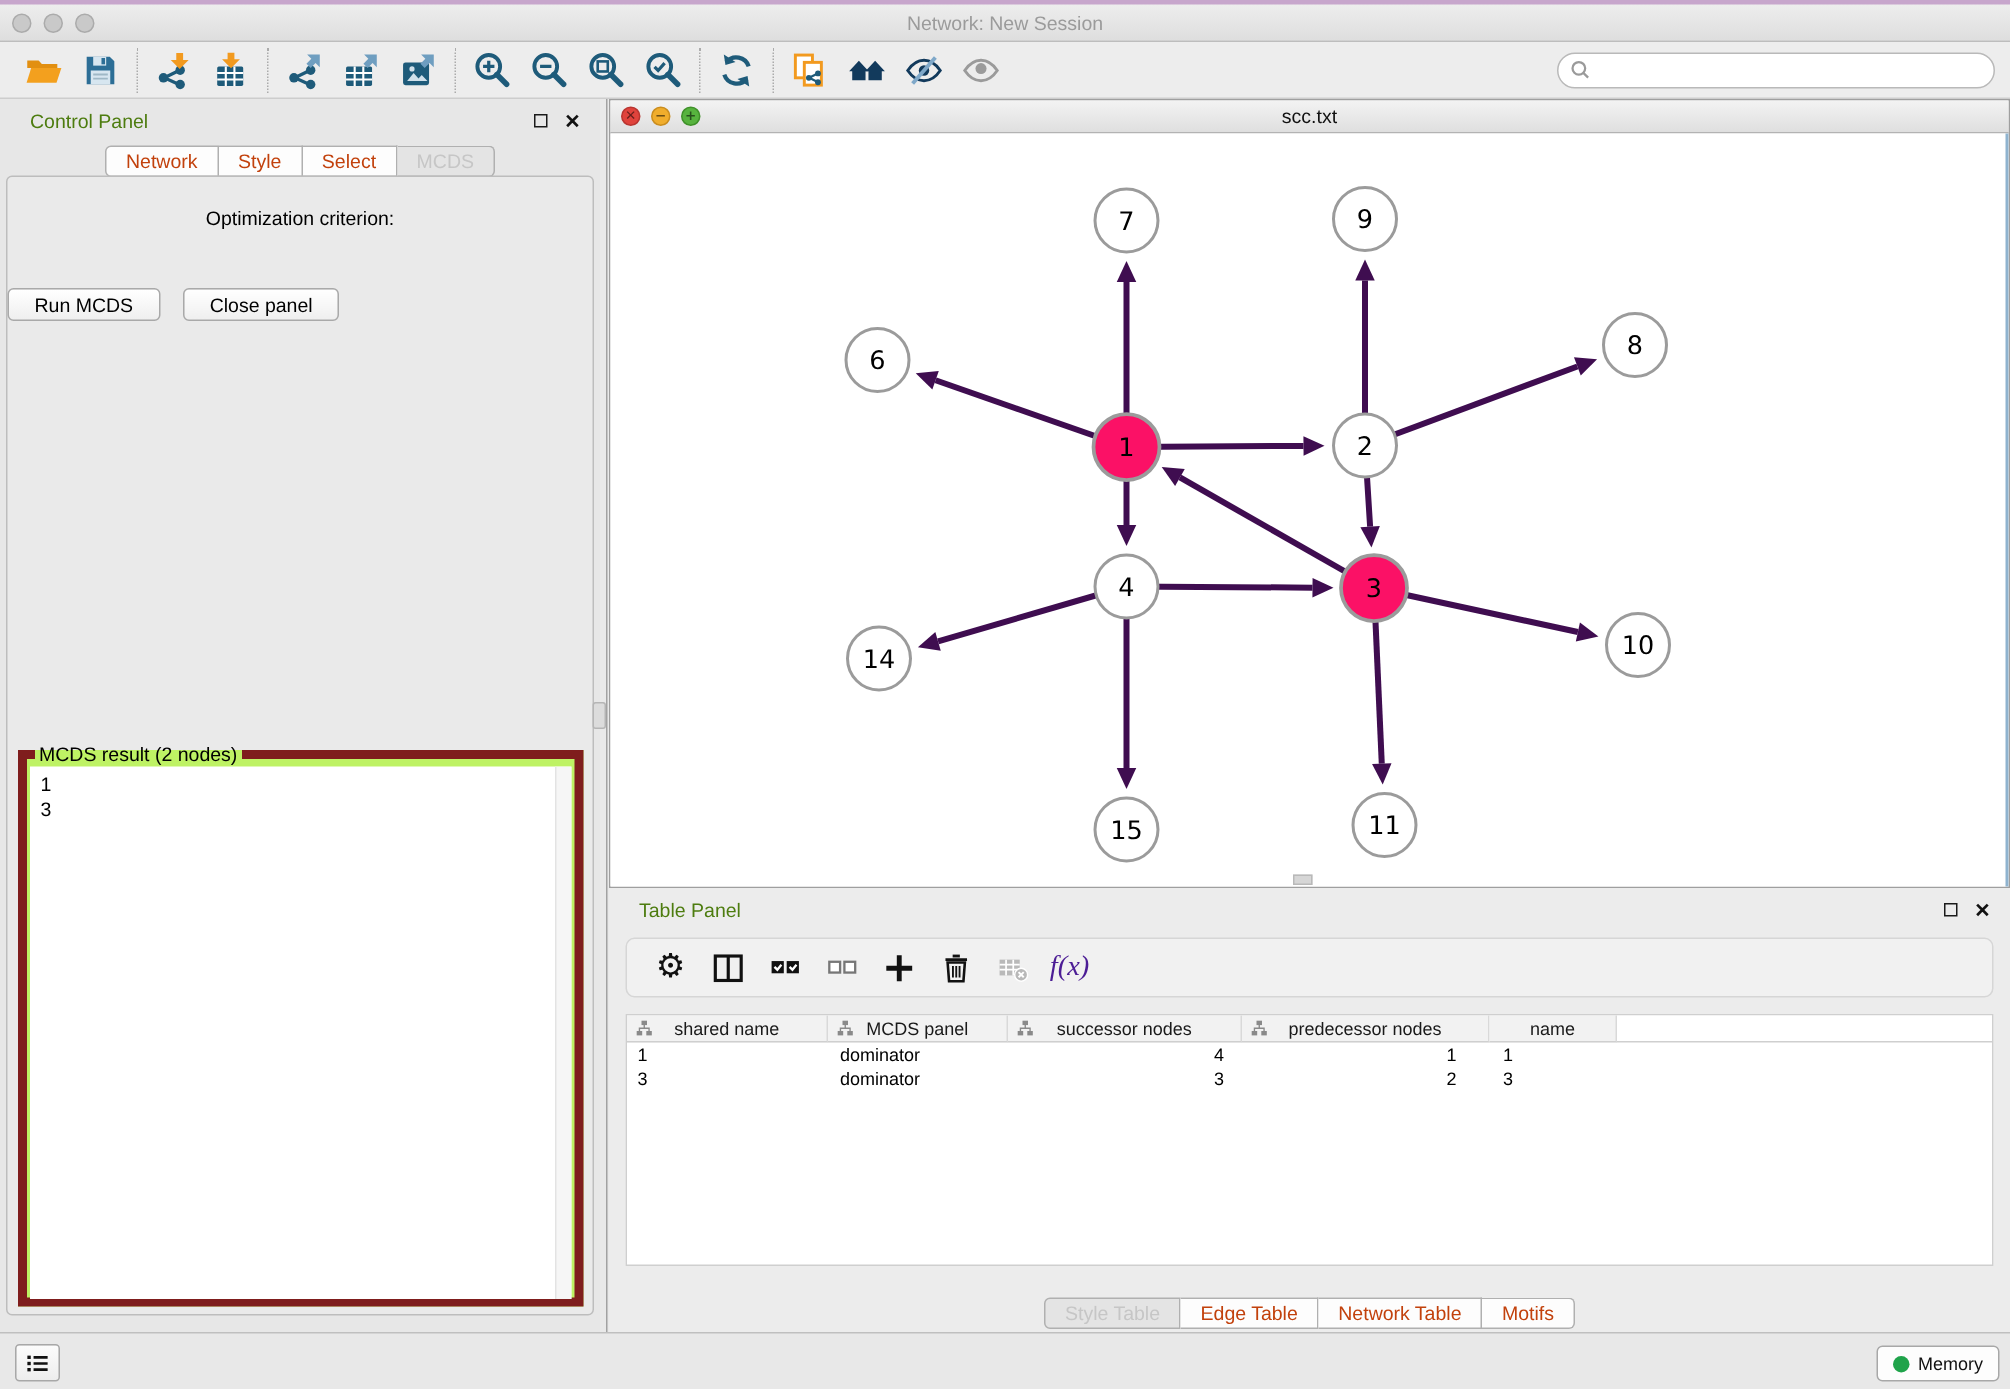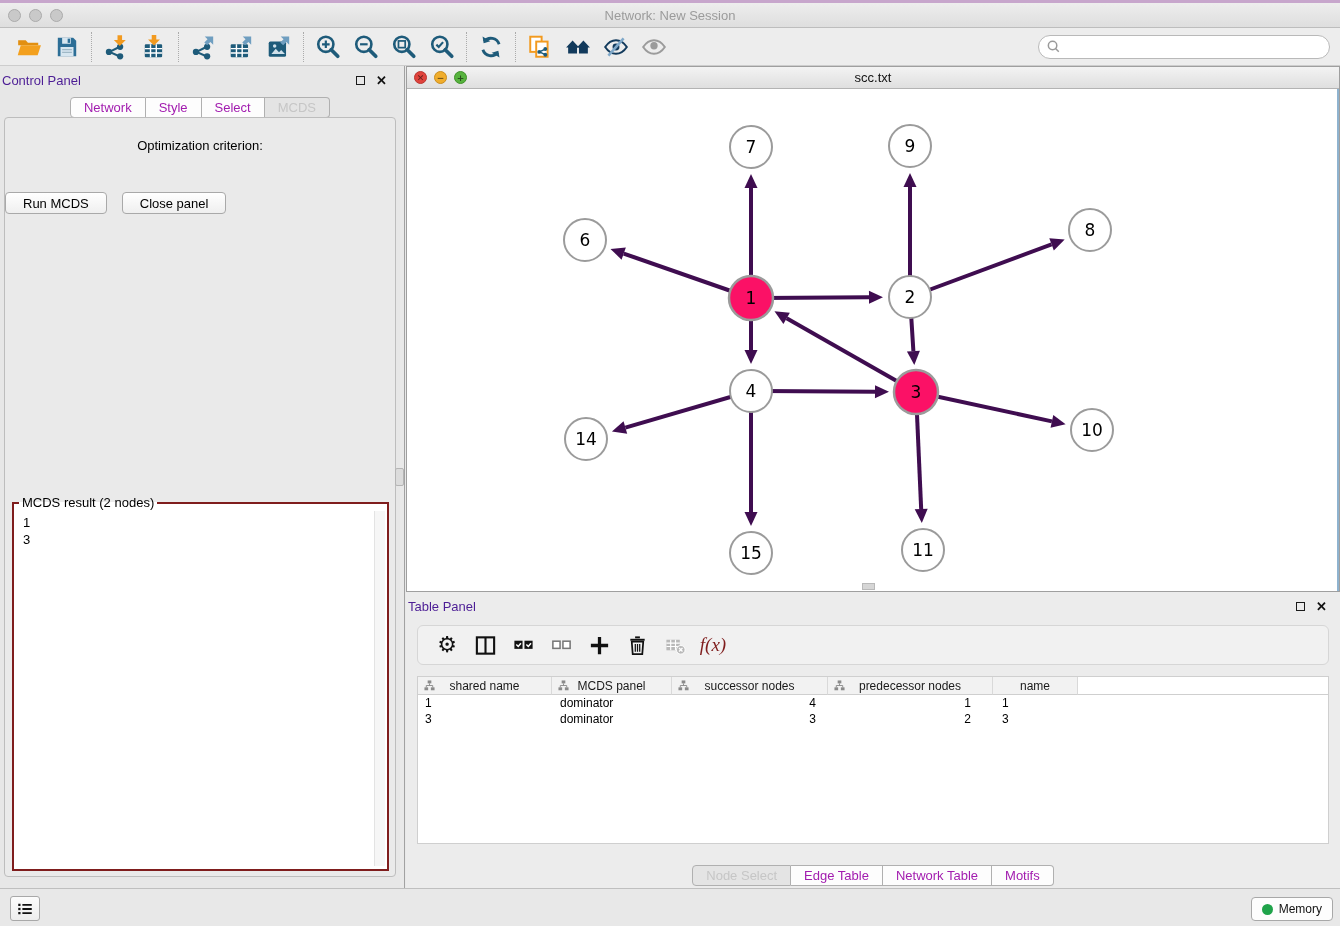--- a/index.html
+++ b/index.html
@@ -24,47 +24,47 @@
   .tb-ic{display:block;width:26px;height:26px}
   .tb-ic svg{width:26px;height:26px;display:block}
   .tb-sep{width:1px;height:30px;border-left:1px dotted #ababab;margin:0 5px}
   #search-box{margin-left:auto;width:292px;height:24px;background:#fff;border:1px solid #b9b9b9;
     border-radius:12px;display:flex;align-items:center;padding-left:7px;gap:4px}
   #search-box svg{width:15px;height:15px}
   #search-box input{border:none;outline:none;flex:1;height:20px;font-size:13px;background:transparent}
 
   
   .panel-titlebar{height:28px;display:flex;align-items:center;position:relative}
-  .pt-title{font-size:13px;color:#4c1d95;margin-left:2px}
+  .pt-title{font-size:13px;color:#4d7c0f;margin-left:20px}
   .pt-icons{position:absolute;right:13px;top:0;height:28px;display:flex;align-items:center;gap:11px}
   .icon-max{width:9px;height:9px;border:1.5px solid #1a1a1a;display:inline-block}
   .icon-close{font-size:13px;font-weight:bold;color:#111;line-height:9px}
   .icon-close::after{content:'✕'}
 
   .seg{font-size:13px;height:21px;line-height:18px;padding:0 13px;background:#fdfdfd;
-    border:1px solid #b0b0b0;border-left-width:0;color:#a21caf}
+    border:1px solid #b0b0b0;border-left-width:0;color:#c2410c}
   .seg:first-child{border-left-width:1px;border-radius:4px 0 0 4px}
   .seg:last-child{border-radius:0 4px 4px 0}
   .seg.active{background:#e4e4e4;color:#c6c6c6}
 
   
   #control-panel{position:absolute;left:0;top:66px;width:400px;height:822px;background:#e7e7e7}
   #cp-tabs{position:absolute;left:0;right:0;top:31px;display:flex;justify-content:center}
   #cp-body{position:absolute;left:4px;right:4px;top:51px;bottom:11px;background:#eaeaea;
     border:1px solid #bdbdbd;border-radius:4px}
   .opt-label{margin-top:20px;text-align:center;font-size:13px}
   .dropdown{position:absolute;left:40px;right:40px;top:41px;height:22px;background:#fff;
     border:1px solid #a9a9a9;border-radius:4px;display:flex;align-items:center;font-size:13px;padding-left:10px}
   .stepper{margin-left:auto;margin-right:7px;display:flex;flex-direction:column;gap:2px}
   .stepper .up{width:0;height:0;border:3.5px solid transparent;border-bottom:4.5px solid #555;border-top:none}
   .stepper .down{width:0;height:0;border:3.5px solid transparent;border-top:4.5px solid #555;border-bottom:none}
   .btn-row{position:absolute;left:0;right:0;top:74px;display:flex;justify-content:flex-start;gap:15px}
   .push-btn{height:22px;padding:0 17px;background:linear-gradient(#ffffff,#efefef);
     border:1px solid #a9a9a9;border-radius:4px;font-size:13px}
-  #result-box{position:absolute;left:7px;right:6px;top:377px;bottom:5px;border:2px solid #7f1d1d;background:#ffffff}
+  #result-box{position:absolute;left:7px;right:6px;top:377px;bottom:5px;border:6px solid #7f1d1d;background:#bef264}
   #result-box legend{font-size:13px;margin-left:5px;padding:0 3px}
   .result-area{position:relative;margin:1px 2px 2px 2px;height:355px;background:#fff;overflow:hidden}
   #result-lines{margin:3px 0 0 7px;font:13px/17px "Liberation Sans",sans-serif}
   .result-scroll{position:absolute;top:0;right:0;bottom:0;width:11px;background:#f6f6f6;border-left:1px solid #e3e3e3}
 
   
   #v-divider{position:absolute;left:400px;top:66px;width:5px;height:822px;background:#e9e9e9;border-right:1px solid #a2a2a2}
   .v-handle{position:absolute;left:395px;top:468px;width:9px;height:18px;background:#dcdcdc;
     border:1px solid #b5b5b5;border-radius:2px}
 
@@ -84,21 +84,21 @@
   .h-handle{position:absolute;left:455px;top:494px;width:13px;height:7px;background:#d6d6d6;border:1px solid #b9b9b9}
   .net-right-edge{position:absolute;right:0;top:0;bottom:0;width:2px;background:#8fb3cf}
 
   
   #table-panel{position:absolute;left:406px;top:592px;width:934px;height:296px;background:#ececec}
   #tp-toolbar{position:absolute;left:11px;right:11px;top:33px;height:40px;background:#f1f1f1;
     border:1px solid #d6d6d6;border-radius:6px;display:flex;align-items:center;padding-left:12px;gap:4px}
   .tt-btn{width:34px;height:34px;display:flex;align-items:center;justify-content:center}
   .tt-btn svg{width:23px;height:23px}
   .glyph-gear{font-family:"DejaVu Sans",sans-serif;font-size:22px;color:#111;line-height:1}
-  .glyph-fx{font-family:"Liberation Serif",serif;font-style:italic;font-size:19px;color:#7f1d1d}
+  .glyph-fx{font-family:"Liberation Serif",serif;font-style:italic;font-size:19px;color:#4c1d95}
   .tp-table{position:absolute;left:11px;right:11px;top:84px;height:168px;background:#fff;border:1px solid #cfcfcf}
   .th-row{display:flex;height:18px}
   .th{position:relative;background:#f2f2f2;border-right:1px solid #d9d9d9;border-bottom:1px solid #cfcfcf;
     font-size:12px;display:flex;align-items:center;justify-content:center;color:#1a1a1a}
   .th .tree{position:absolute;left:6px;top:3px}
   .th-filler{flex:1;background:#fff;border-bottom:1px solid #cfcfcf}
   .tr{display:flex;height:16px}
   .td{font-size:12px;line-height:16px;overflow:hidden;white-space:nowrap}
 
   #tp-tabs{position:absolute;left:0;right:0;bottom:2px;display:flex;justify-content:center}
@@ -521,21 +521,21 @@
         <div class="tr">
           <div class="td" style="width: 134px; text-align: left; padding-left: 7px; padding-right: 0px;">3</div>
           <div class="td" style="width: 120px; text-align: left; padding-left: 8px; padding-right: 0px;">dominator</div>
           <div class="td" style="width: 156px; text-align: right; padding-left: 0px; padding-right: 12px;">3</div>
           <div class="td" style="width: 165px; text-align: right; padding-left: 0px; padding-right: 22px;">2</div>
           <div class="td" style="width: 85px; text-align: left; padding-left: 9px; padding-right: 0px;">3</div>
         </div>
       </div>
   </div>
   <div id="tp-tabs">
-      <button class="seg active">Node Select</button>
+      <button class="seg active">Style Table</button>
       <button class="seg">Edge Table</button>
       <button class="seg">Network Table</button>
       <button class="seg">Motifs</button>
     </div>
 </div>
 
 <div id="status-bar">
   <button class="list-btn">
     <svg viewBox="0 0 24 24">
       <rect x="3" y="5" width="3" height="3" fill="#111"></rect>

